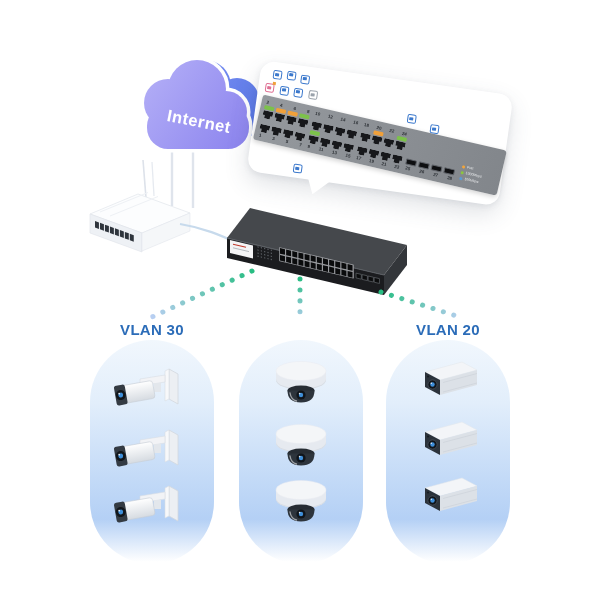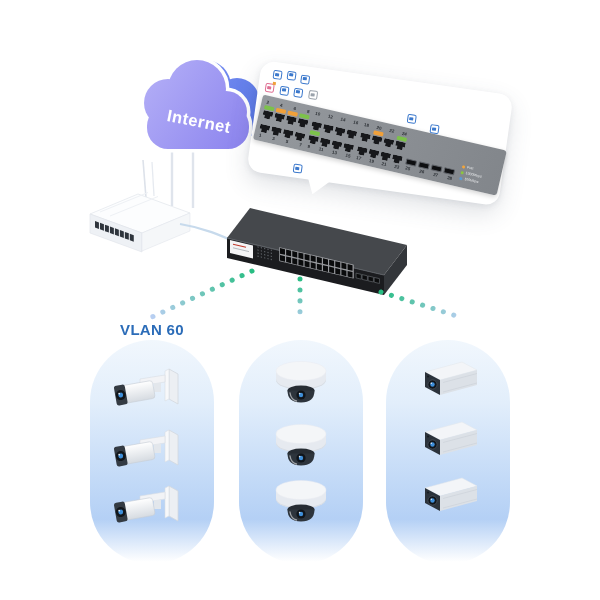--- a/index.html
+++ b/index.html
@@ -393,21 +393,22 @@
             <span>1000Mbps</span>
           </div>
           <div class="leg">
             <i style="background: rgb(91, 155, 213);"></i>
             <span>100Mbps</span>
           </div>
         </div>
     </div>
   </div>
 
-  <div class="vlan-label" style="left:90px;top:321px;">VLAN 60</div>
+  <div class="vlan-label" style="left:90px;top:321px;">VLAN 30</div>
+  <div class="vlan-label" style="left:386px;top:321px;">VLAN 20</div>
 
   <div class="cyl" style="left:90px;top:340px;"></div>
   <div class="cyl" style="left:239px;top:340px;"></div>
   <div class="cyl" style="left:386px;top:340px;"></div>
 
   <svg class="cam" style="left:112px;top:362px;">
       <use href="#sym-bullet"></use>
     </svg>
   <svg class="cam" style="left:112px;top:423px;">
       <use href="#sym-bullet"></use>

